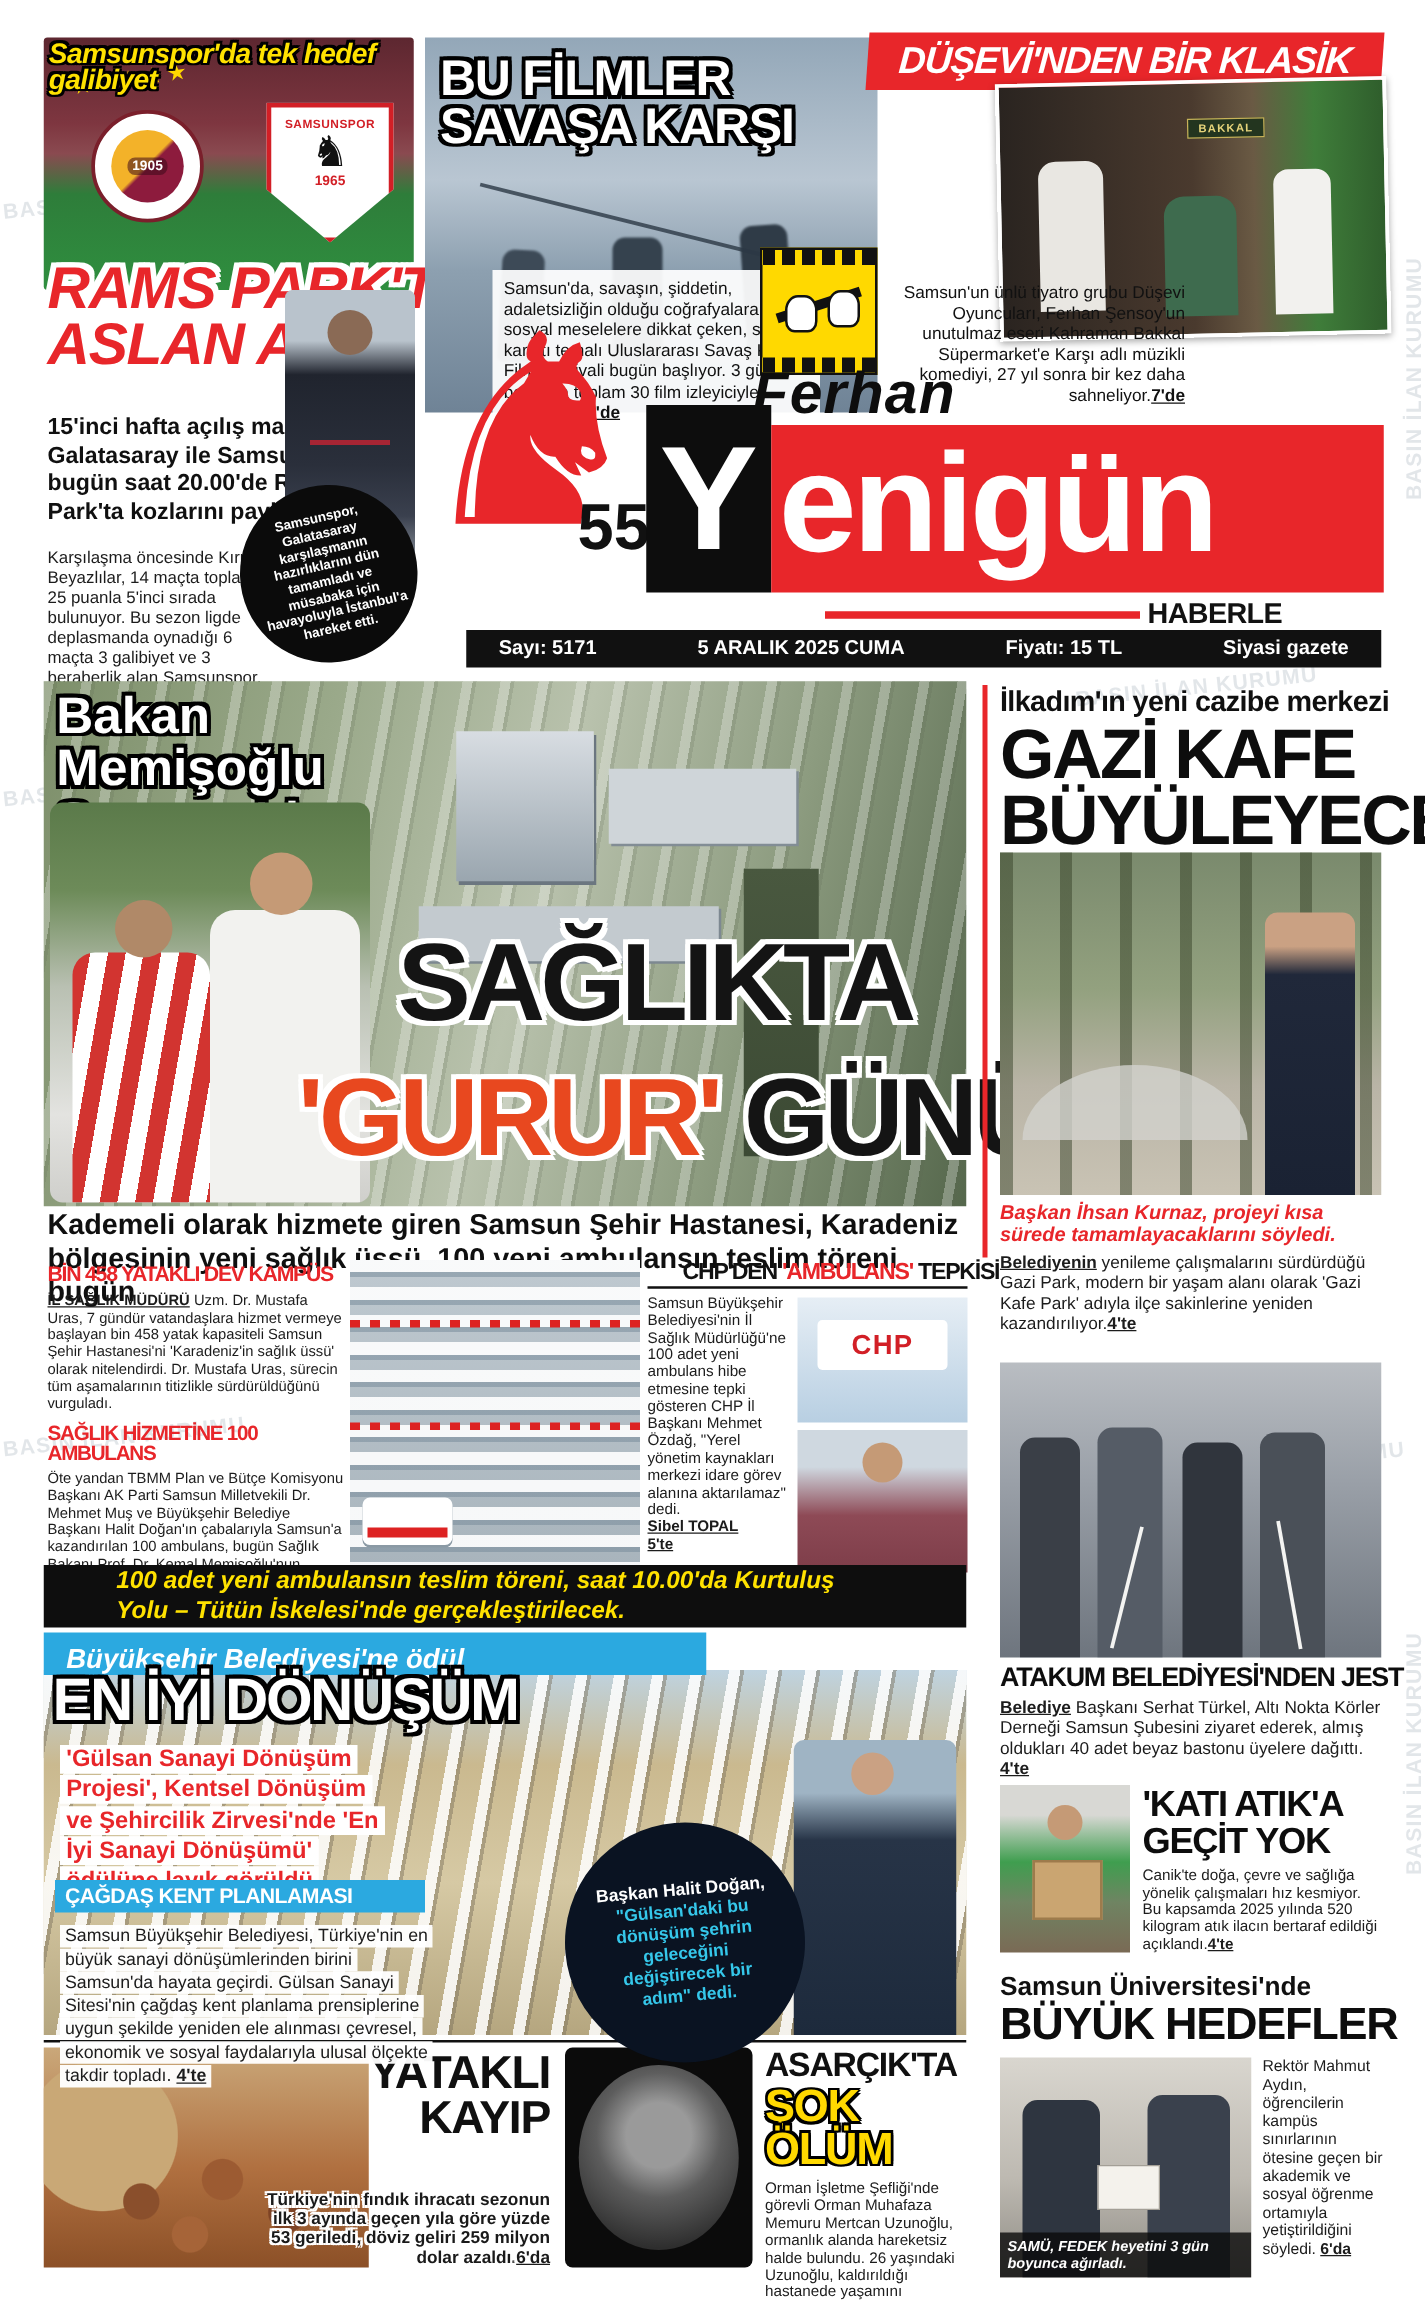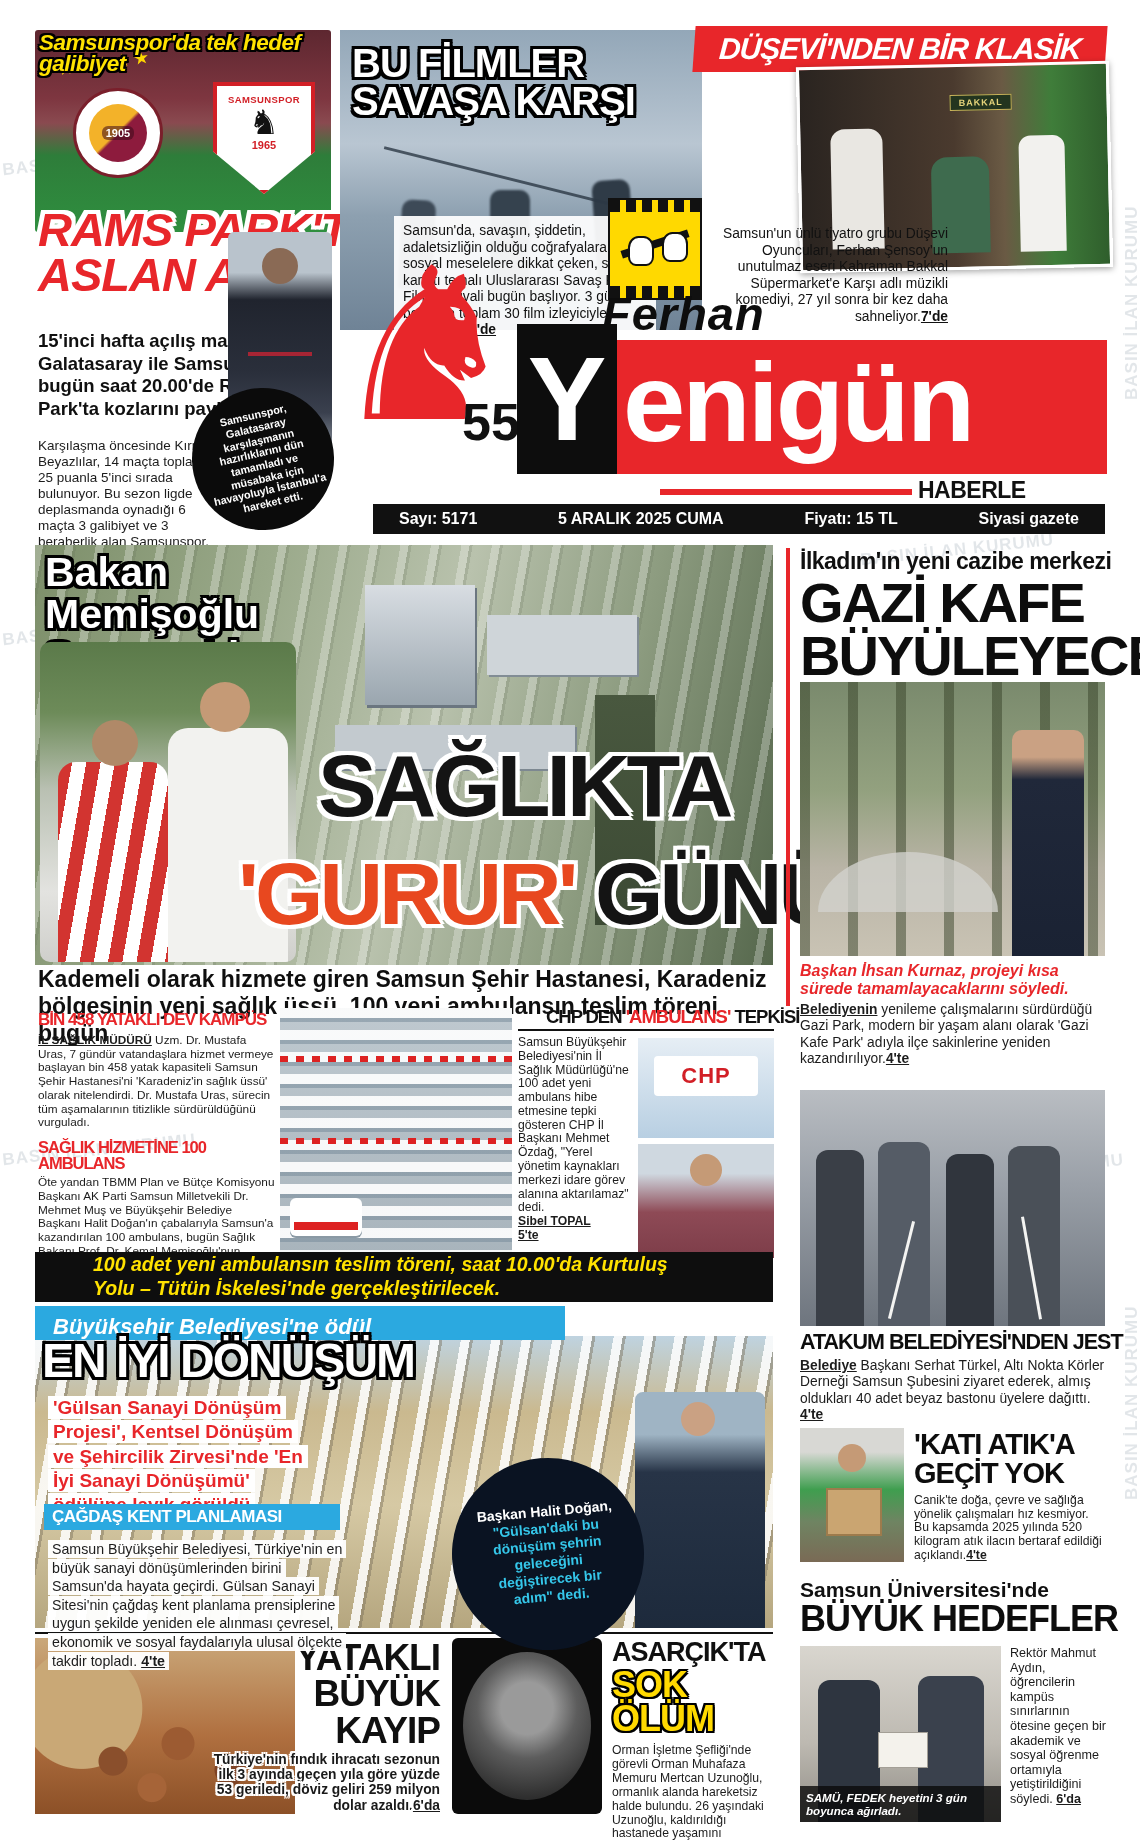--- a/index.html
+++ b/index.html
@@ -241,21 +241,20 @@
   <div class="ph" style="left:35px;top:1638px;width:260px;height:176px;
               background:
                radial-gradient(circle at 30% 70%, #8a4f2c 0 14px, transparent 15px),
                radial-gradient(circle at 55% 60%, #9c5b32 0 16px, transparent 17px),
                radial-gradient(circle at 75% 75%, #7e4325 0 15px, transparent 16px),
                radial-gradient(circle at 45% 85%, #a66438 0 14px, transparent 15px),
                radial-gradient(circle at 18% 40%, #c9a876 0 60px, transparent 61px),
                linear-gradient(180deg,#caa87a 0%,#b07040 55%,#8c5027 100%);"></div>
   <div class="abs hl cond ow2" style="left:150px;top:1640px;width:290px;text-align:right;font-size:37px;color:#101010;line-height:.98;">
     <div>YATAKLI</div>
-    <div>BÜYÜK</div>
     <div>KAYIP</div>
   </div>
   <div class="abs ow2" style="left:208px;top:1752px;width:232px;text-align:right;font-size:13.8px;line-height:1.1;font-weight:600;color:#1a1a1a;">
     <span>Türkiye'nin fındık ihracatı sezonun ilk 3 ayında geçen yıla göre yüzde 53 geriledi, döviz geliri 259 milyon dolar azaldı.</span><b>6'da</b>
   </div>
 
   <div class="abs" style="left:452px;top:1638px;width:150px;height:176px;background:#0b0b0b;border-radius:6px;display:flex;align-items:center;justify-content:center;">
     <div style="width:128px;height:148px;border-radius:50%;background:radial-gradient(circle at 50% 38%,#9a9a9a 0 26px,#5d5d5d 50px,#2e2e2e 90px);"></div>
   </div>
 

